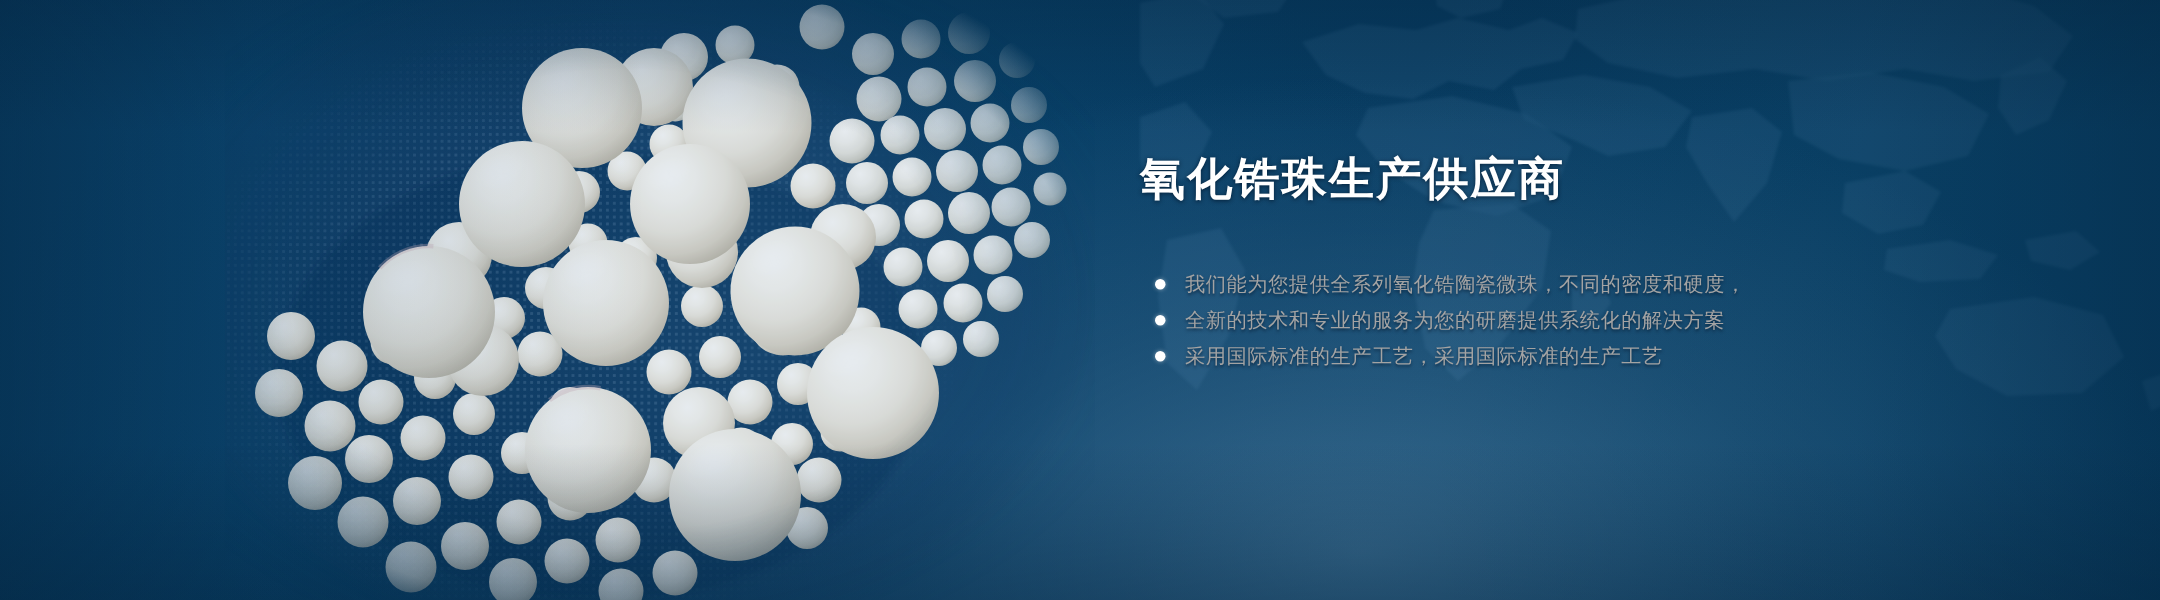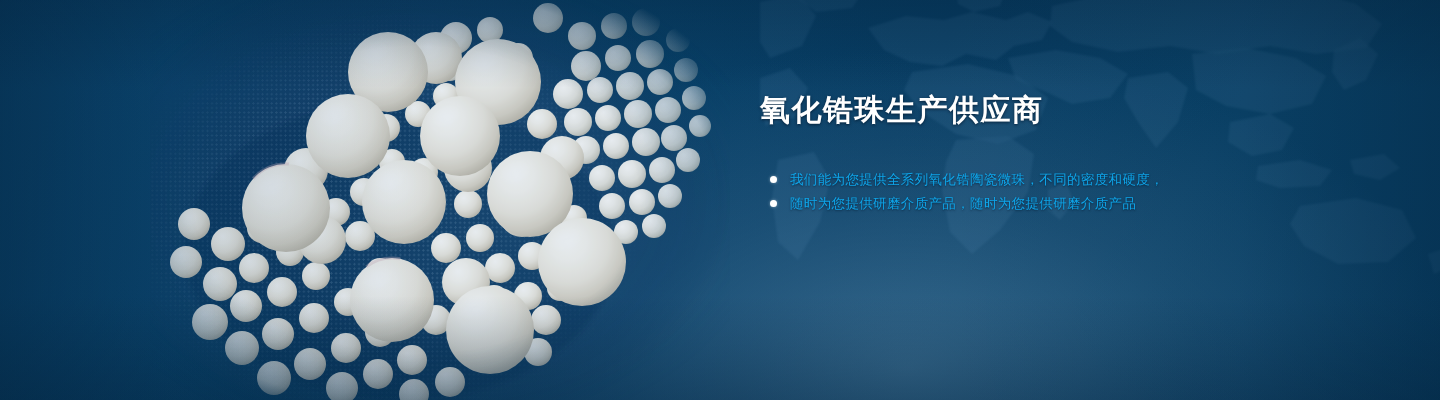--- a/index.html
+++ b/index.html
@@ -64,42 +64,42 @@
     -webkit-mask-image:radial-gradient(ellipse 300px 235px at 40% 54%, rgba(0,0,0,0.95) 30%, rgba(0,0,0,0.45) 62%, rgba(0,0,0,0) 88%);
             mask-image:radial-gradient(ellipse 300px 235px at 40% 54%, rgba(0,0,0,0.95) 30%, rgba(0,0,0,0.45) 62%, rgba(0,0,0,0) 88%);
     opacity:0.85;
   }
   .beads{position:absolute;inset:0;}
   .beads svg{display:block;width:100%;height:100%;}
 
   
   .copy{
     position:absolute;
-    left:760px; top:92px;
+    left:760px; top:102px;
     width:520px;
   }
   .headline{
     margin:0;
     color:#ffffff;
     font-size:30px;
     font-weight:bold;
     letter-spacing:1.5px;
     line-height:1.2;
     text-shadow:0 1px 3px rgba(0,20,40,0.75);
     white-space:nowrap;
   }
   .bullets{
     list-style:none;
     margin:40px 0 0 0;
     padding:0;
   }
   .bullet{
     position:relative;
     padding-left:30px;
-    color:#0ea5e9;
+    color:#a3a3a3;
     font-size:13.5px;
     line-height:23px;
     letter-spacing:0.35px;
     text-shadow:0 1px 2px rgba(0,18,38,0.6);
     margin-bottom:1px;
   }
   .dot{
     position:absolute;
     left:10px; top:8px;
     width:7px; height:7px;
@@ -366,22 +366,26 @@
 
     <h1 class="headline">氧化锆珠生产供应商</h1>
 
     <ul class="bullets">
 
       <li class="bullet">
         <span class="dot"></span>
         <span class="ln">我们能为您提供全系列氧化锆陶瓷微珠，不同的密度和硬度，</span>
       </li>
 
-
       <li class="bullet">
         <span class="dot"></span>
-        <span class="ln">随时为您提供研磨介质产品，随时为您提供研磨介质产品</span>
+        <span class="ln">全新的技术和专业的服务为您的研磨提供系统化的解决方案</span>
+      </li>
+
+      <li class="bullet">
+        <span class="dot"></span>
+        <span class="ln">采用国际标准的生产工艺，采用国际标准的生产工艺</span>
       </li>
 
     </ul>
   </div>
 
 </div>
 
 </body></html>

